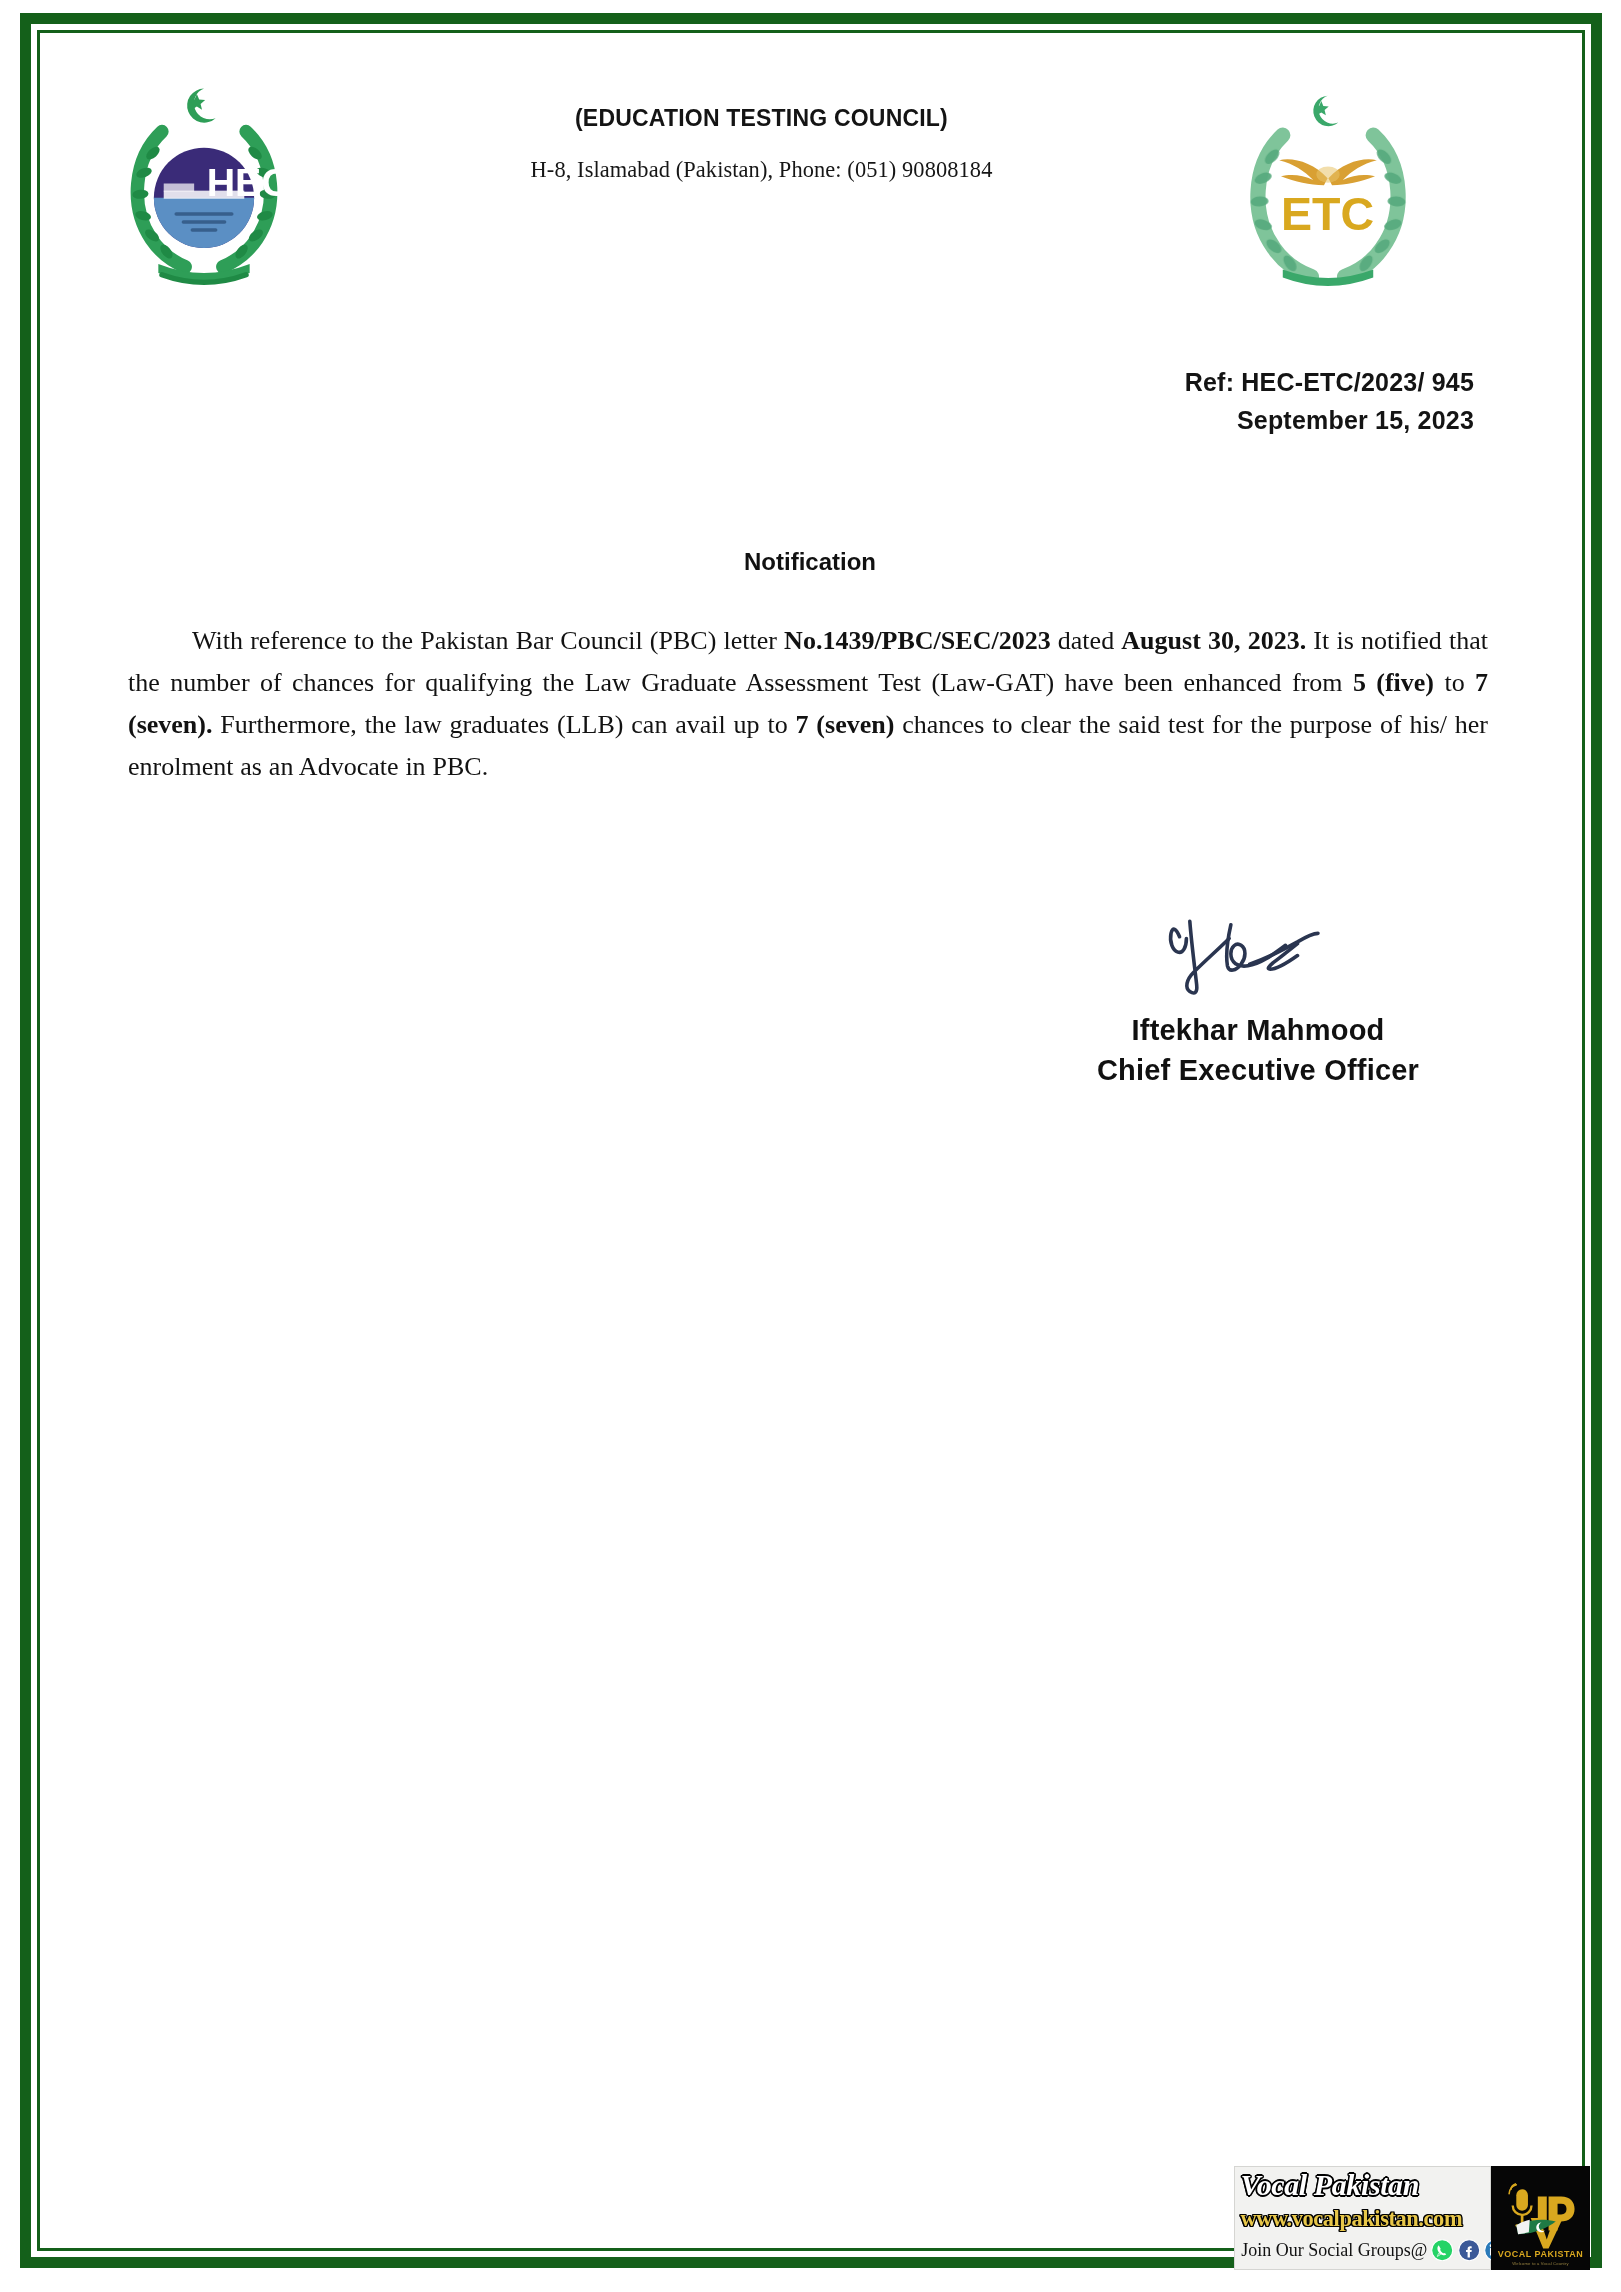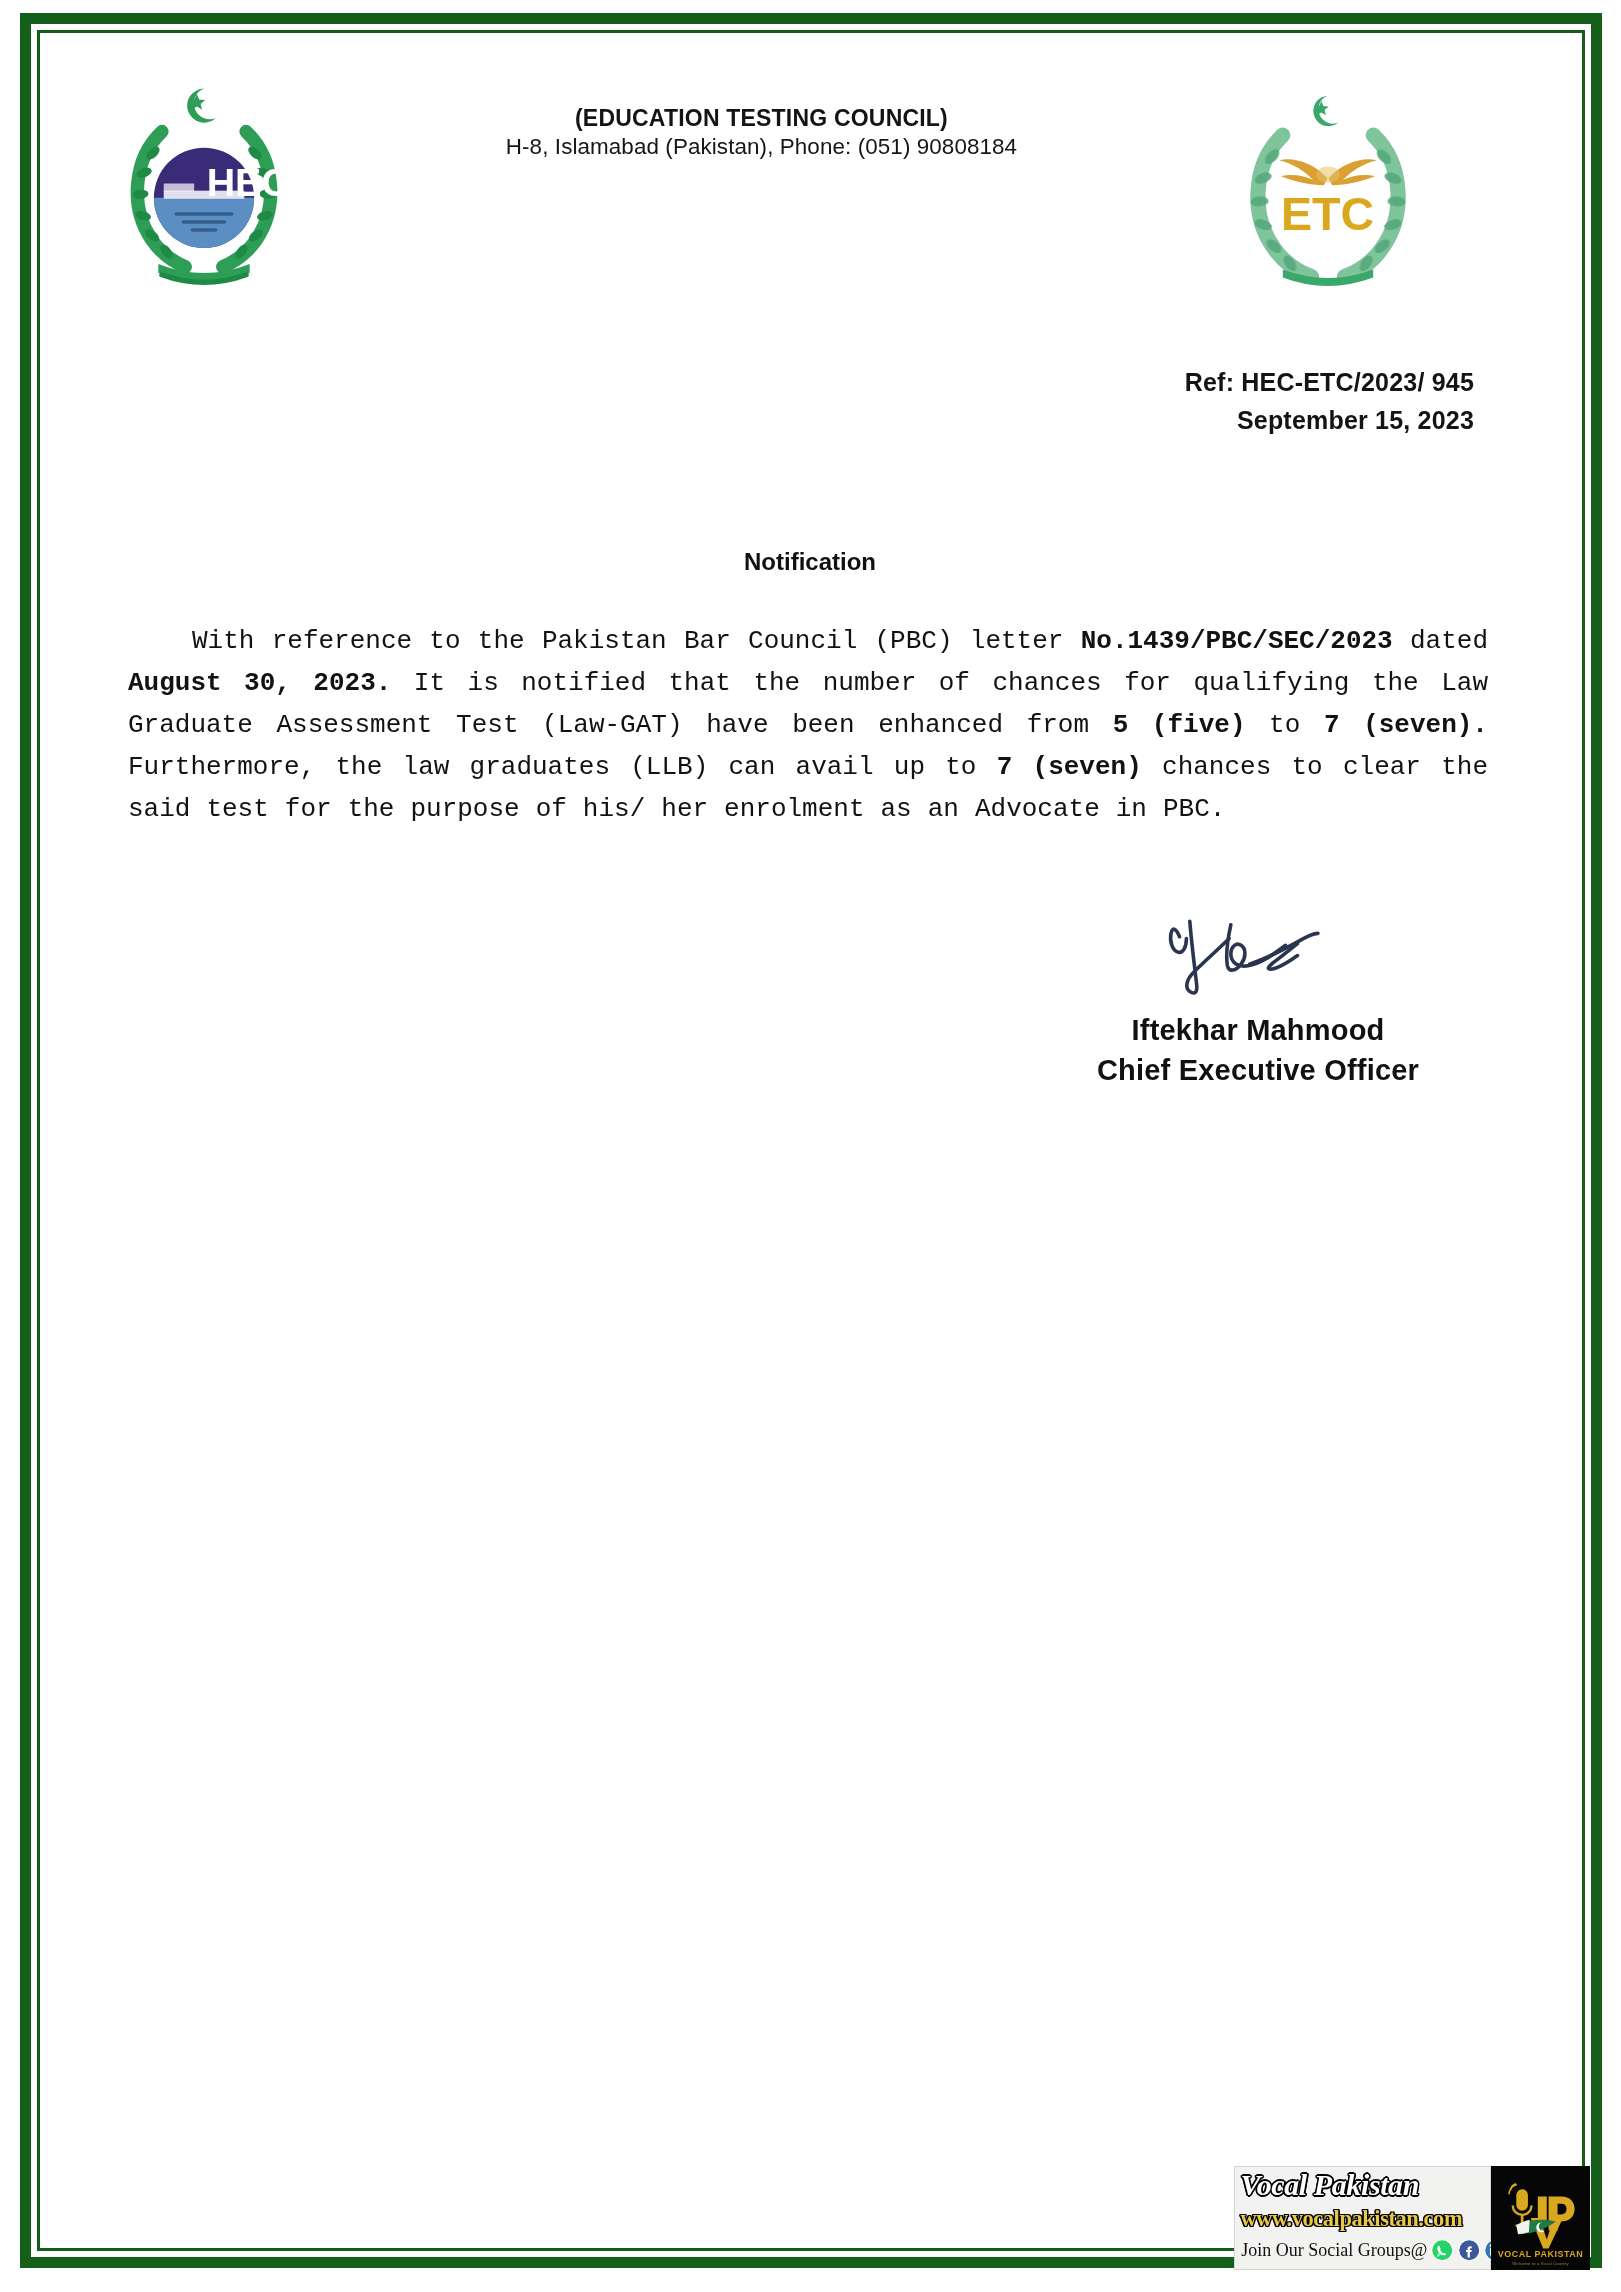--- a/index.html
+++ b/index.html
@@ -77,25 +77,25 @@
   }
   .org-sub {
     font-family: "Liberation Sans", sans-serif;
     font-size: 23px;
     font-weight: bold;
     color: #141414;
     margin-top: 16px;
     letter-spacing: 0.2px;
   }
   .org-addr {
-    font-family: Liberation Sans, sans-serif;
+    font-family: Liberation Serif, serif;
     font-size: 22.4px;
     font-weight: normal;
     color: #161616;
-    margin-top: 2px;
+    margin-top: 25px;
     letter-spacing: 0.1px;
     text-align: center;
   }
 
   
   .refblock {
     position: absolute;
     right: 106px;
     top: 330px;
     text-align: right;
@@ -120,21 +120,21 @@
     font-weight: bold;
     color: #111111;
   }
 
   
   .body-text {
     position: absolute;
     left: 88px;
     top: 587px;
     width: 1360px;
-    font-family: Liberation Mono, monospace;
+    font-family: Liberation Serif, serif;
     font-size: 26px;
     line-height: 1.62;
     color: #121212;
     text-align: justify;
     text-indent: 64px;
     word-spacing: 0.4px;
   }
   .body-text b { font-weight: bold; }
 
   

